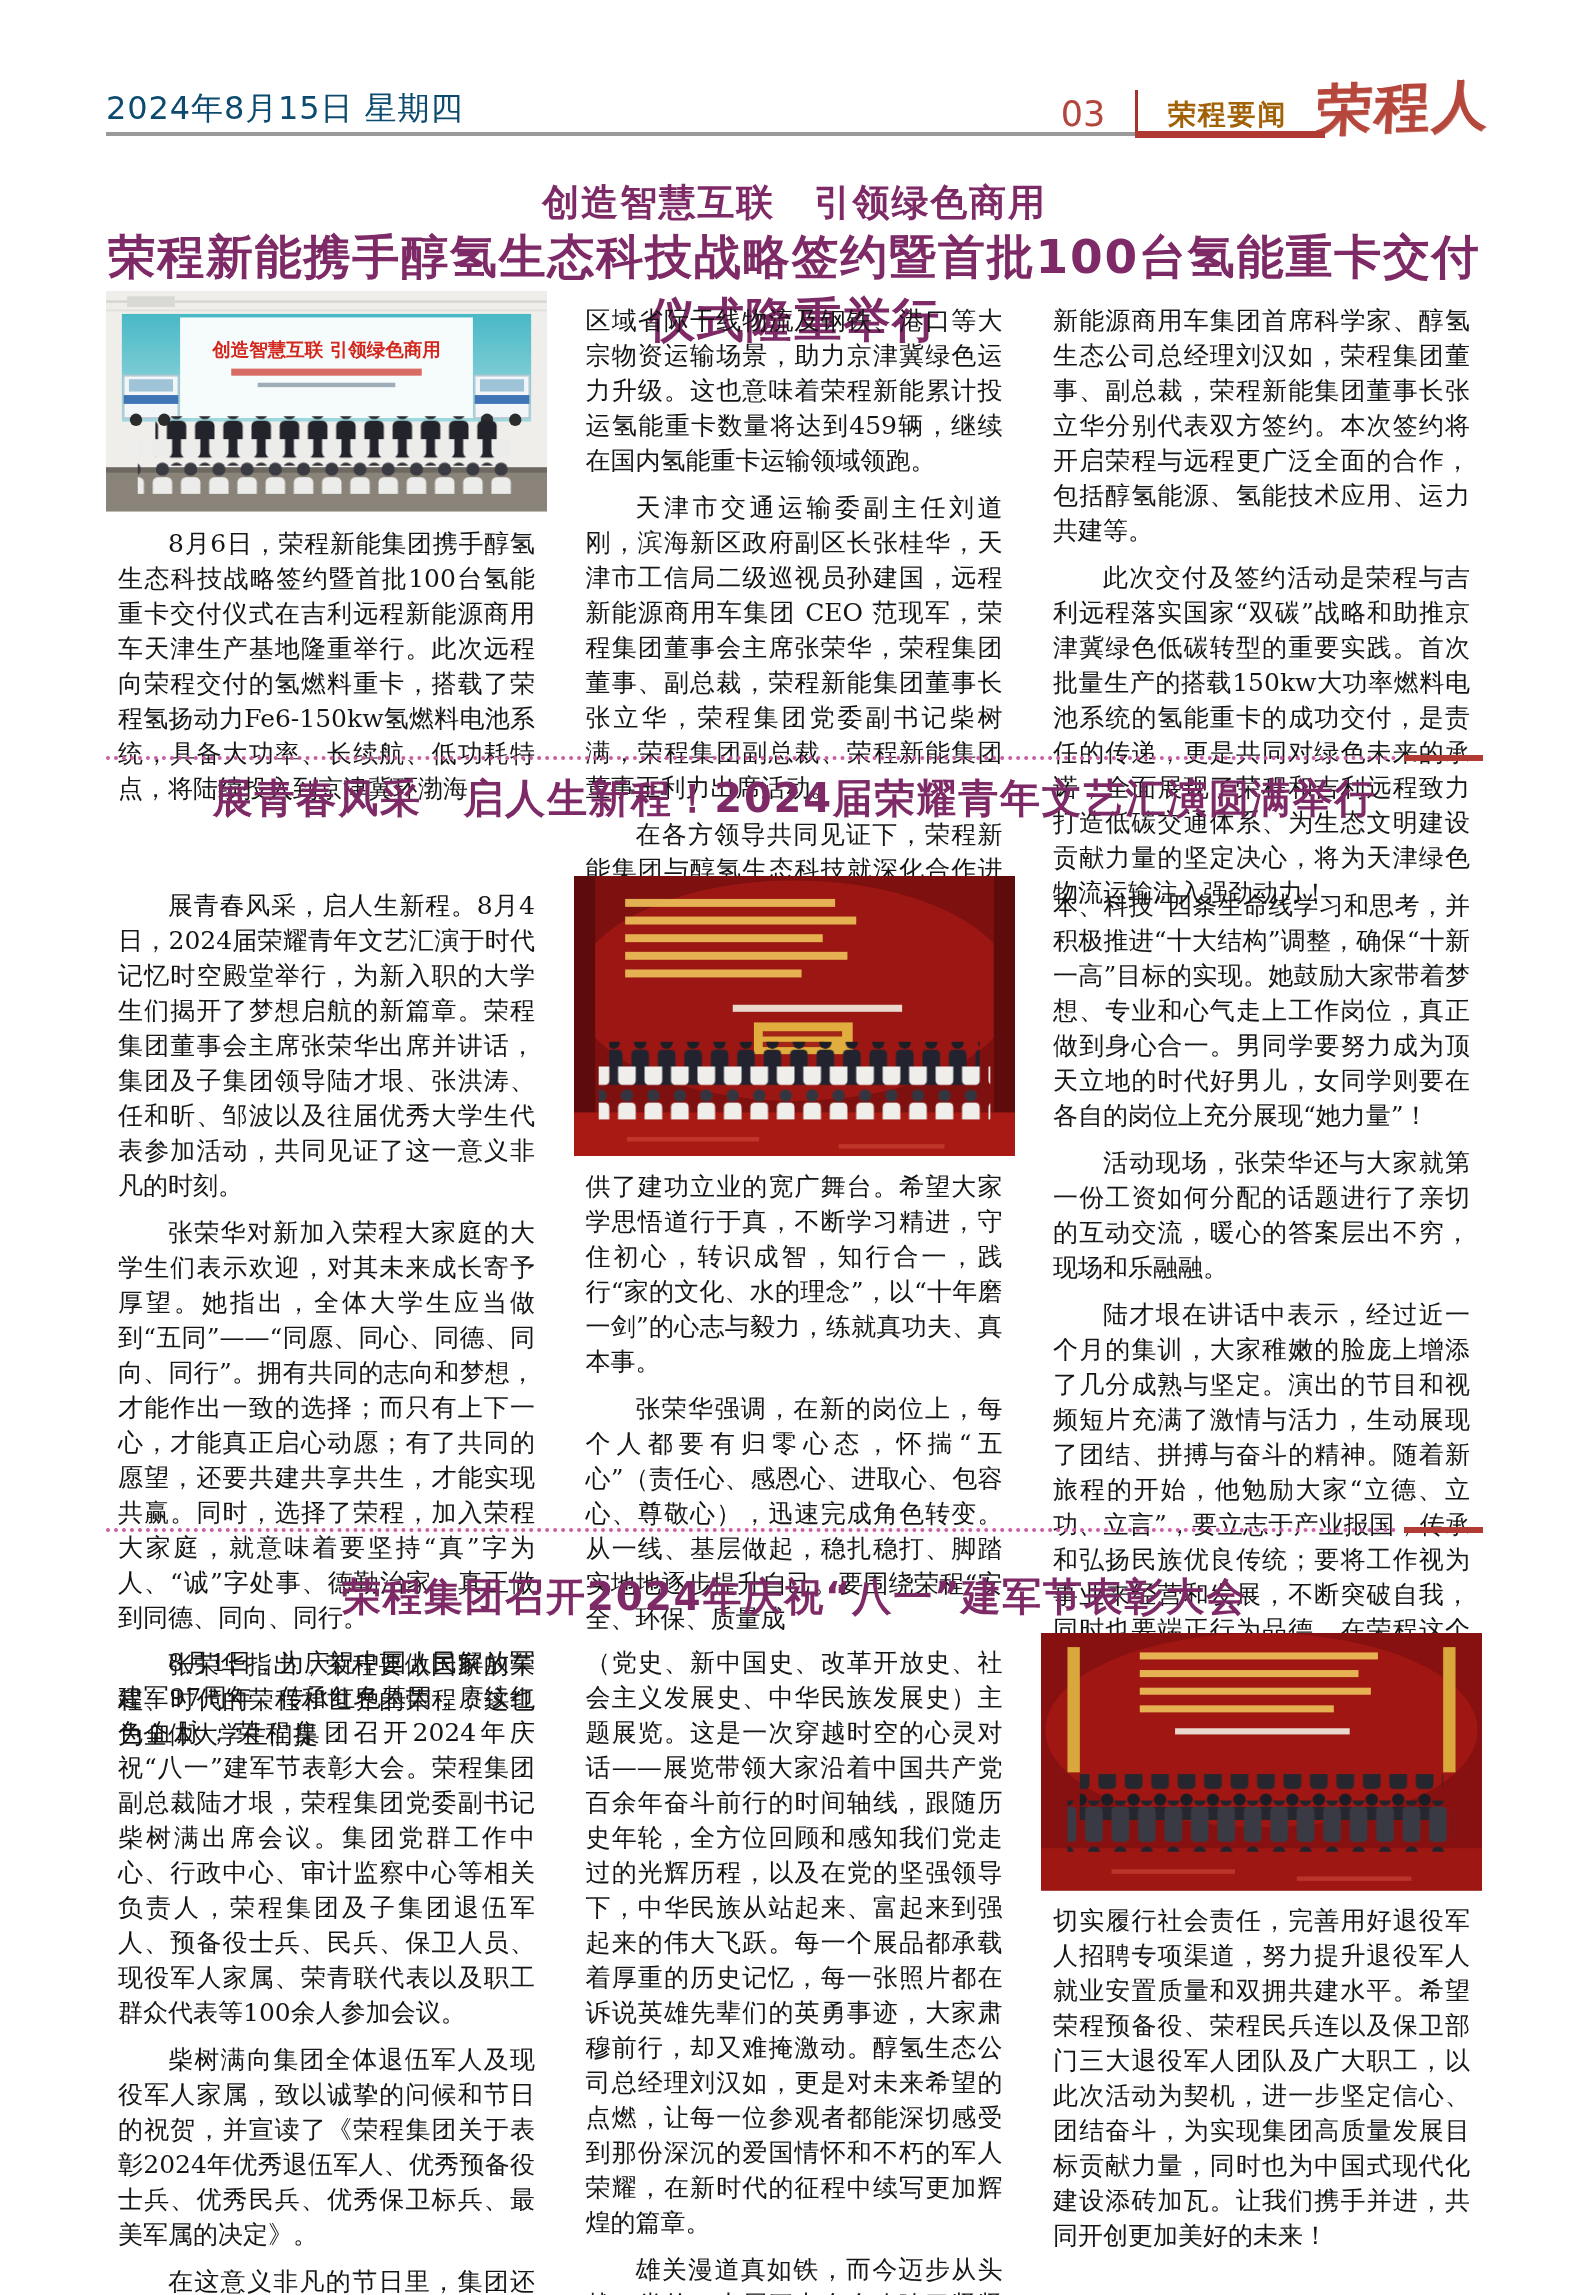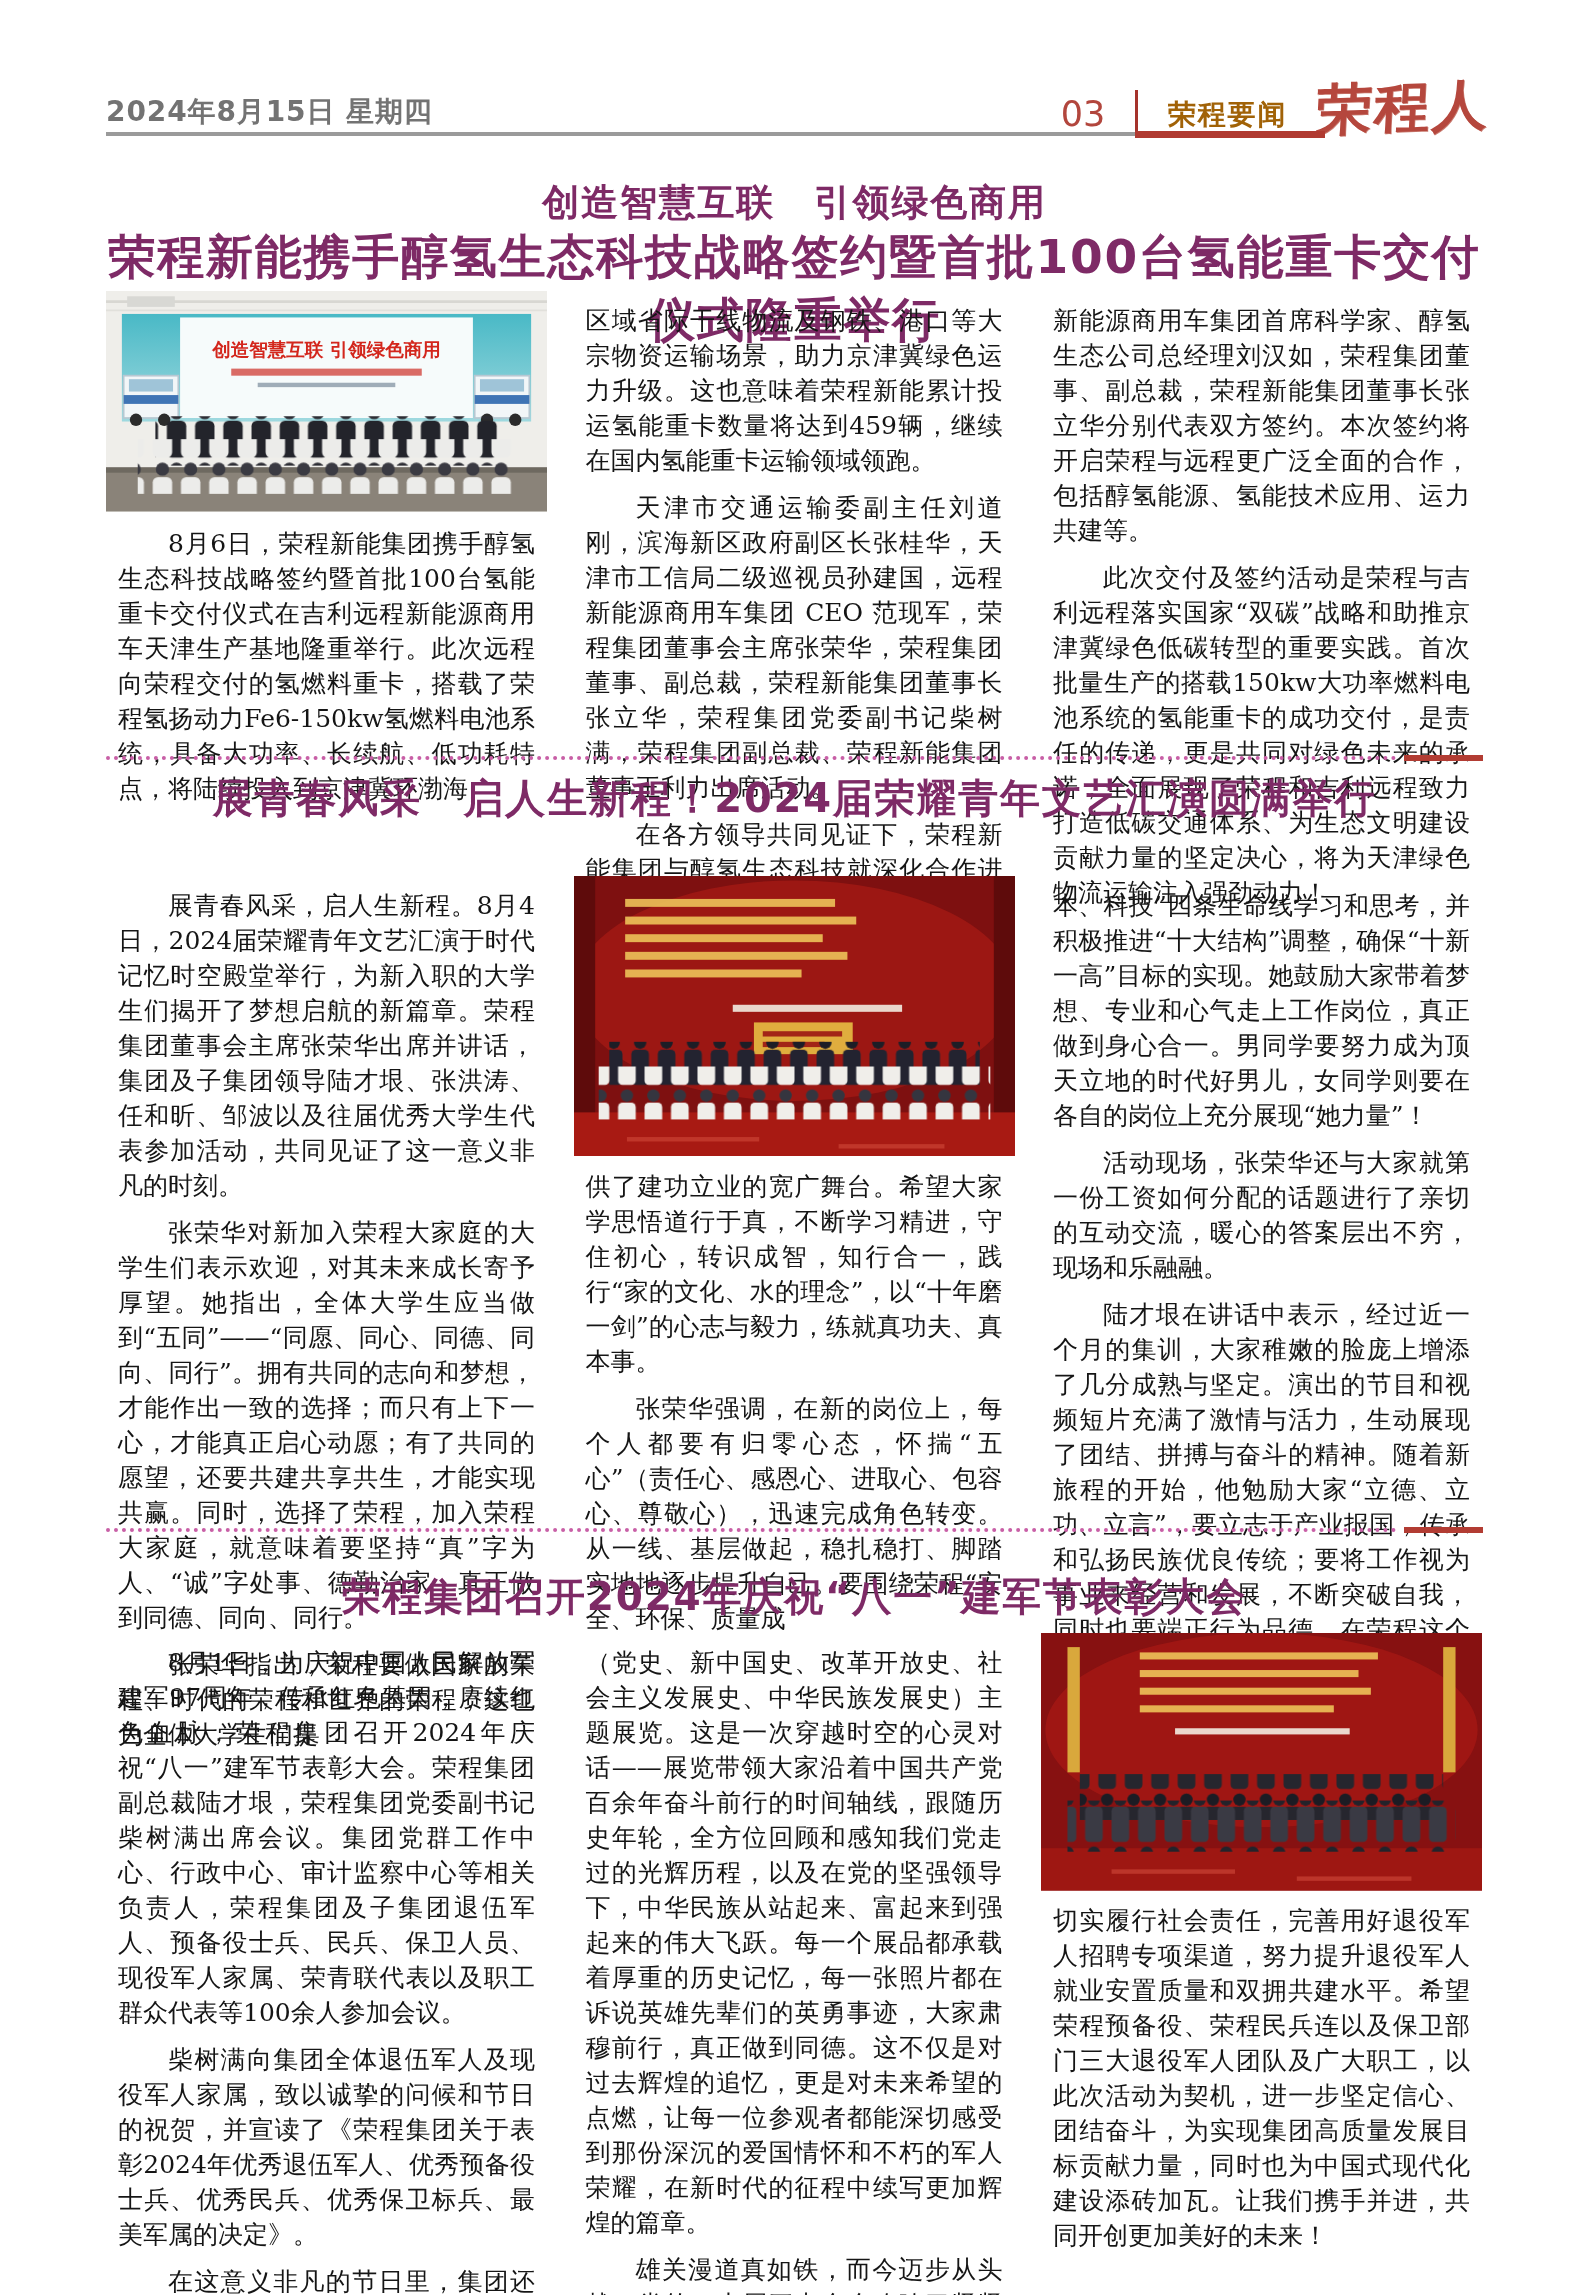--- a/index.html
+++ b/index.html
@@ -1,22 +1,22 @@
 <!DOCTYPE html>
 <html style="font-size:14px"><head>
 <meta charset="utf-8">
 <style>
   html,body{margin:0;padding:0}
   body{width:1589px;height:2295px;position:relative;background:#ffffff;overflow:hidden;
        font-family:"DejaVu Serif",serif}
   
   .hdr{position:absolute;top:85px;left:106px;right:99px;height:49px;
        display:flex;justify-content:space-between;align-items:flex-end}
-  .hdr-date{font-family:"DejaVu Sans",sans-serif;font-weight:bold;font-size:28px;
-            color:#737373;letter-spacing:0.9px;padding-bottom:3.5px}
+  .hdr-date{font-family:"DejaVu Sans",sans-serif;font-weight:normal;font-size:32px;
+            color:#0c4a6e;letter-spacing:0.9px;padding-bottom:3.5px}
   .hdr-right{display:flex;align-items:flex-end;gap:30px}
   .hdr-pagenum{font-family:"DejaVu Sans",sans-serif;font-size:35px;color:#b2463d;line-height:1;padding-bottom:1.8px}
   .hdr-vdiv{width:2.6px;height:44px;background:#a5332c}
   .hdr-section{font-family:Liberation Serif, serif;font-weight:bold;font-size:28px;
                color:#a16207;line-height:1;padding-bottom:5.3px;letter-spacing:1.8px}
   .masthead{font-family:"DejaVu Serif",serif;font-weight:bold;font-size:55px;line-height:1;
             color:#b5473d;transform:skewX(-5deg) rotate(-2deg);letter-spacing:2.6px;
             text-shadow:0.9px 0.9px 0 #c97b70}
   .rule-gray{position:absolute;top:132px;left:106px;width:1029px;height:3.5px;background:#9a9a9a}
   .rule-red{position:absolute;top:131px;left:1135px;width:190px;height:7px;background:#b03a31}
@@ -195,21 +195,21 @@
 
   <div class="title t3">荣程集团召开2024年庆祝“八一”建军节表彰大会</div>
 
   <div class="cols" id="a3cols">
     <div class="col">
       <p>8月1日，为庆祝中国人民解放军建军97周年，传承红色基因，赓续红色血脉，荣程集团召开2024年庆祝“八一”建军节表彰大会。荣程集团副总裁陆才垠，荣程集团党委副书记柴树满出席会议。集团党群工作中心、行政中心、审计监察中心等相关负责人，荣程集团及子集团退伍军人、预备役士兵、民兵、保卫人员、现役军人家属、荣青联代表以及职工群众代表等100余人参加会议。</p>
       <p>柴树满向集团全体退伍军人及现役军人家属，致以诚挚的问候和节日的祝贺，并宣读了《荣程集团关于表彰2024年优秀退伍军人、优秀预备役士兵、优秀民兵、优秀保卫标兵、最美军属的决定》。</p>
       <p>在这意义非凡的节日里，集团还特别组织邀请与会人员来到时代记忆馆，参观“五史”</p>
     </div>
     <div class="col">
-      <p class="cont">（党史、新中国史、改革开放史、社会主义发展史、中华民族发展史）主题展览。这是一次穿越时空的心灵对话——展览带领大家沿着中国共产党百余年奋斗前行的时间轴线，跟随历史年轮，全方位回顾和感知我们党走过的光辉历程，以及在党的坚强领导下，中华民族从站起来、富起来到强起来的伟大飞跃。每一个展品都承载着厚重的历史记忆，每一张照片都在诉说英雄先辈们的英勇事迹，大家肃穆前行，真正做到同德。这不仅是对过去辉煌的追忆，更是对未来希望的点燃，让每一位参观者都能深切感受到那份深沉的爱国情怀和不朽的军人荣耀，在新时代的征程中续写更加辉煌的篇章。</p>
+      <p class="cont">（党史、新中国史、改革开放史、社会主义发展史、中华民族发展史）主题展览。这是一次穿越时空的心灵对话——展览带领大家沿着中国共产党百余年奋斗前行的时间轴线，跟随历史年轮，全方位回顾和感知我们党走过的光辉历程，以及在党的坚强领导下，中华民族从站起来、富起来到强起来的伟大飞跃。每一个展品都承载着厚重的历史记忆，每一张照片都在诉说英雄先辈们的英勇事迹，大家肃穆前行，却又难掩激动。醇氢生态公司总经理刘汉如，更是对未来希望的点燃，让每一位参观者都能深切感受到那份深沉的爱国情怀和不朽的军人荣耀，在新时代的征程中续写更加辉煌的篇章。</p>
       <p>雄关漫道真如铁，而今迈步从头越。党的二十届三中全会吹响了紧紧围绕推进中国式现代化进一步全面深化改革的号角。荣程集团将</p>
     </div>
     <div class="col">
       <figure class="ph3">
         <svg viewBox="0 0 500 292" xmlns="http://www.w3.org/2000/svg">
           <defs>
             <pattern id="pd3" width="30" height="60" patternUnits="userSpaceOnUse">
               <circle cx="15" cy="9" r="7" fill="#1c1c24"></circle>
               <rect x="5" y="17" width="20" height="40" rx="5" fill="#26262e"></rect>
             </pattern>

